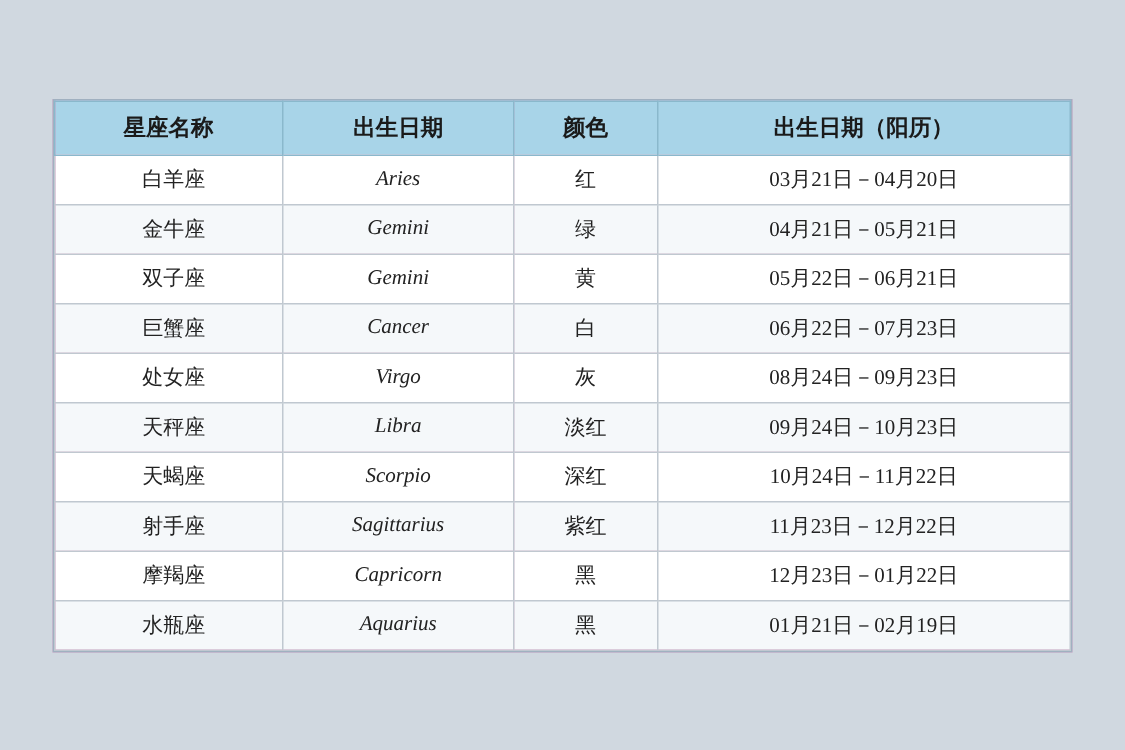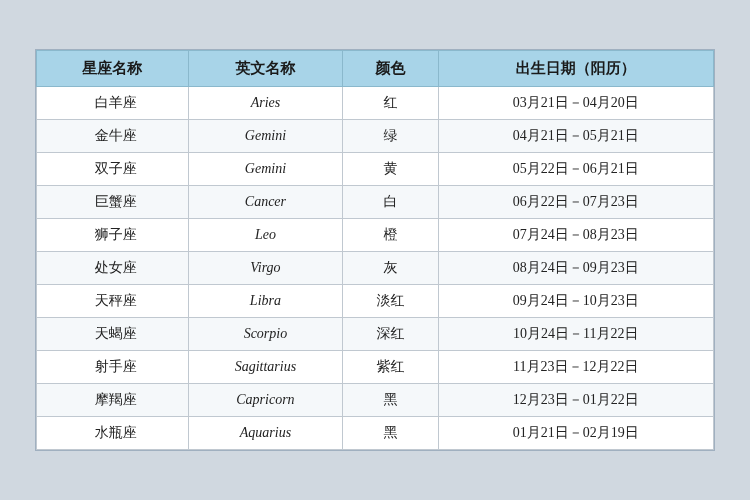--- a/index.html
+++ b/index.html
@@ -63,21 +63,21 @@
     }
   </style>
 </head>
 <body>
 
 <div class="table-container">
   <table>
     <thead>
       <tr>
         <th>星座名称</th>
-        <th>英文名称</th>
+        <th>出生日期</th>
         <th>颜色</th>
         <th>出生日期（阳历）</th>
       </tr>
     </thead>
     <tbody id="table-body">
     <tr>
           <td>白羊座</td>
           <td>Aries</td>
           <td>红</td>
           <td>03月21日－04月20日</td>
@@ -92,26 +92,20 @@
           <td>双子座</td>
           <td>Gemini</td>
           <td>黄</td>
           <td>05月22日－06月21日</td>
         </tr>
         <tr>
           <td>巨蟹座</td>
           <td>Cancer</td>
           <td>白</td>
           <td>06月22日－07月23日</td>
-        </tr>
-        <tr>
-          <td>狮子座</td>
-          <td>Leo</td>
-          <td>橙</td>
-          <td>07月24日－08月23日</td>
         </tr>
         <tr>
           <td>处女座</td>
           <td>Virgo</td>
           <td>灰</td>
           <td>08月24日－09月23日</td>
         </tr>
         <tr>
           <td>天秤座</td>
           <td>Libra</td>

